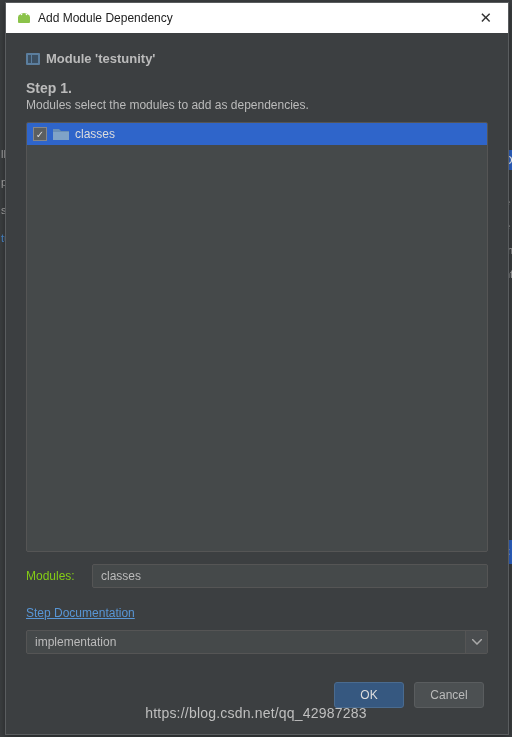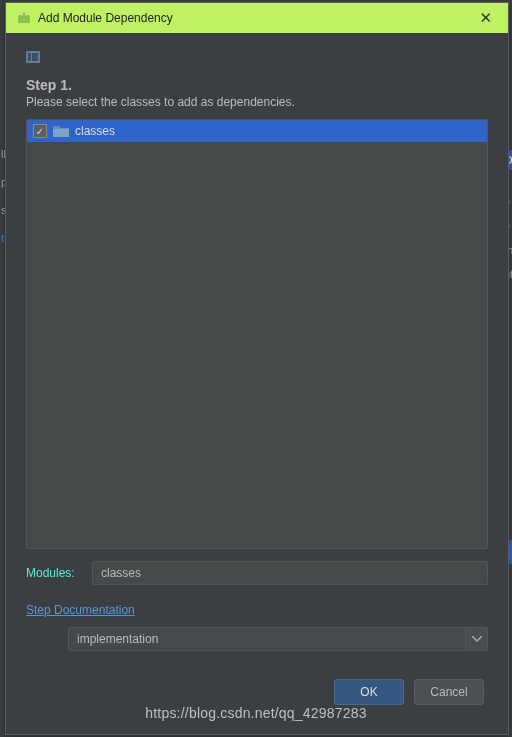--- a/index.html
+++ b/index.html
@@ -5,42 +5,42 @@
     * { margin: 0; padding: 0; box-sizing: border-box; font-family: "Segoe UI", Arial, sans-serif; }
     body { width: 512px; height: 737px; background: #3c3f41; overflow: hidden; position: relative; }
     .bg-strip { position: absolute; left: 0; top: 140px; width: 10px; height: 170px; background: #3c3f41; color: #aaa; font-size: 11px; }
     .bg-strip div { padding: 8px 1px; }
     .bg-blue { color: #4a8cd4; }
     .right-strip { position: absolute; right: 0; top: 150px; width: 10px; height: 400px; color: #aaa; font-size: 11px; }
     .right-strip div { padding: 6px 2px; text-align: right; }
     .right-strip .btn1 { background: #2f65ca; color: #fff; padding: 4px 2px; margin-top: 0; }
     .right-strip .btn2 { position: absolute; bottom: -14px; right: 0; background: #2f65ca; color: #fff; padding: 6px 2px; }
     .dialog { position: absolute; left: 5px; top: 2px; width: 504px; height: 733px; background: #3c3f41; border: 1px solid #5a5d5f; box-shadow: 0 2px 8px rgba(0,0,0,0.4); display: flex; flex-direction: column; }
-    .titlebar { height: 30px; background: #bef264; display: flex; align-items: center; padding: 0 10px; justify-content: space-between; }
+    .titlebar { height: 30px; background: #ffffff; display: flex; align-items: center; padding: 0 10px; justify-content: space-between; }
     .titlebar-left { display: flex; align-items: center; gap: 6px; }
     .android-icon { width: 16px; height: 14px; position: relative; }
     .android-icon svg { display: block; }
     .title-text { font-size: 12px; color: #222; }
     .close-btn { font-size: 15px; color: #333; cursor: pointer; padding: 2px 6px; font-weight: 300; }
     .content { flex: 1; padding: 18px 20px 10px 20px; display: flex; flex-direction: column; color: #bbb; font-size: 12px; }
     .module-header { display: flex; align-items: center; gap: 6px; margin-bottom: 14px; }
     .module-icon { width: 14px; height: 12px; }
     .module-text { font-size: 13px; color: #bbb; font-weight: bold; }
     .step-label { font-weight: bold; font-size: 14px; color: #bbb; margin-bottom: 2px; }
     .step-desc { font-size: 12px; color: #bbb; margin-bottom: 10px; }
     .module-list { border: 1px solid #555; border-radius: 2px; background: #45494a; height: 430px; overflow: auto; }
     .module-item { height: 22px; background: #2f65ca; display: flex; align-items: center; padding: 0 6px; gap: 6px; color: #ddd; }
     .checkbox { width: 14px; height: 14px; background: #5c5f60; border: 1px solid #888; display: flex; align-items: center; justify-content: center; font-size: 10px; color: #ddd; }
     .folder-icon { width: 16px; height: 12px; }
     .item-label { font-size: 12px; color: #ddd; }
     .modules-row { display: flex; align-items: center; gap: 10px; margin-top: 12px; margin-bottom: 18px; }
-    .modules-label { font-size: 12px; color: #5eead4; width: 56px; }
+    .modules-label { font-size: 12px; color: #84cc16; width: 56px; }
     .modules-input { flex: 1; height: 24px; background: #45494a; border: 1px solid #555; border-radius: 2px; padding: 0 8px; color: #bbb; font-size: 12px; }
     .link { color: #5896d6; text-decoration: underline; cursor: pointer; font-size: 12px; }
-    .scope-select { margin-top: 10px; height: 24px; background: #45494a; border: 1px solid #555; border-radius: 2px; display: flex; align-items: center; justify-content: space-between; padding: 0 0 0 8px; color: #bbb; font-size: 12px; margin-left: 42px; }
+    .scope-select { margin-top: 10px; height: 24px; background: #45494a; border: 1px solid #555; border-radius: 2px; display: flex; align-items: center; justify-content: space-between; padding: 0 0 0 8px; color: #bbb; font-size: 12px; }
     .select-arrow { width: 22px; height: 22px; border-left: 1px solid #555; display: flex; align-items: center; justify-content: center; background: #4a4d4f; }
     .button-row { display: flex; justify-content: flex-end; gap: 10px; margin-top: 28px; padding-right: 4px; }
     .btn { width: 70px; height: 26px; border-radius: 3px; font-size: 12px; display: flex; align-items: center; justify-content: center; cursor: pointer; }
     .btn-ok { background: #365880; border: 1px solid #4a6b8f; color: #ddd; }
     .btn-cancel { background: #4c5052; border: 1px solid #5a5d5f; color: #bbb; }
     .watermark { position: absolute; bottom: 16px; left: 50%; transform: translateX(-50%); color: #bfbfbf; font-size: 14px; font-family: Arial, sans-serif; white-space: nowrap; letter-spacing: 0.2px; pointer-events: none; }
   </style>
 </head>
 <body>
 
@@ -78,24 +78,25 @@
 
   <div class="content">
     <div class="module-header">
       <span class="module-icon">
         <svg viewBox="0 0 14 12" width="14" height="12">
           <rect x="0" y="0" width="14" height="12" rx="1" fill="#5b7e9e"></rect>
           <rect x="2" y="2" width="3" height="8" fill="#3c4f61"></rect>
           <rect x="6" y="2" width="6" height="8" fill="#3c4f61"></rect>
         </svg>
       </span>
+      <span class="module-text">Module 'testunity'</span>
     </div>
 
     <div class="step-label">Step 1.</div>
-    <div class="step-desc">Please select the classes to add as dependencies.</div>
+    <div class="step-desc">Modules select the modules to add as dependencies.</div>
 
     <div class="module-list">
       <div class="module-item">
         <span class="checkbox">✓</span>
         <span class="folder-icon">
           <svg viewBox="0 0 16 12" width="16" height="12">
             <path d="M0 1 L6 1 L8 3 L16 3 L16 12 L0 12 Z" fill="#6a8fb5"></path>
             <rect x="0" y="4" width="16" height="8" fill="#7fa3c7"></rect>
           </svg>
         </span>

